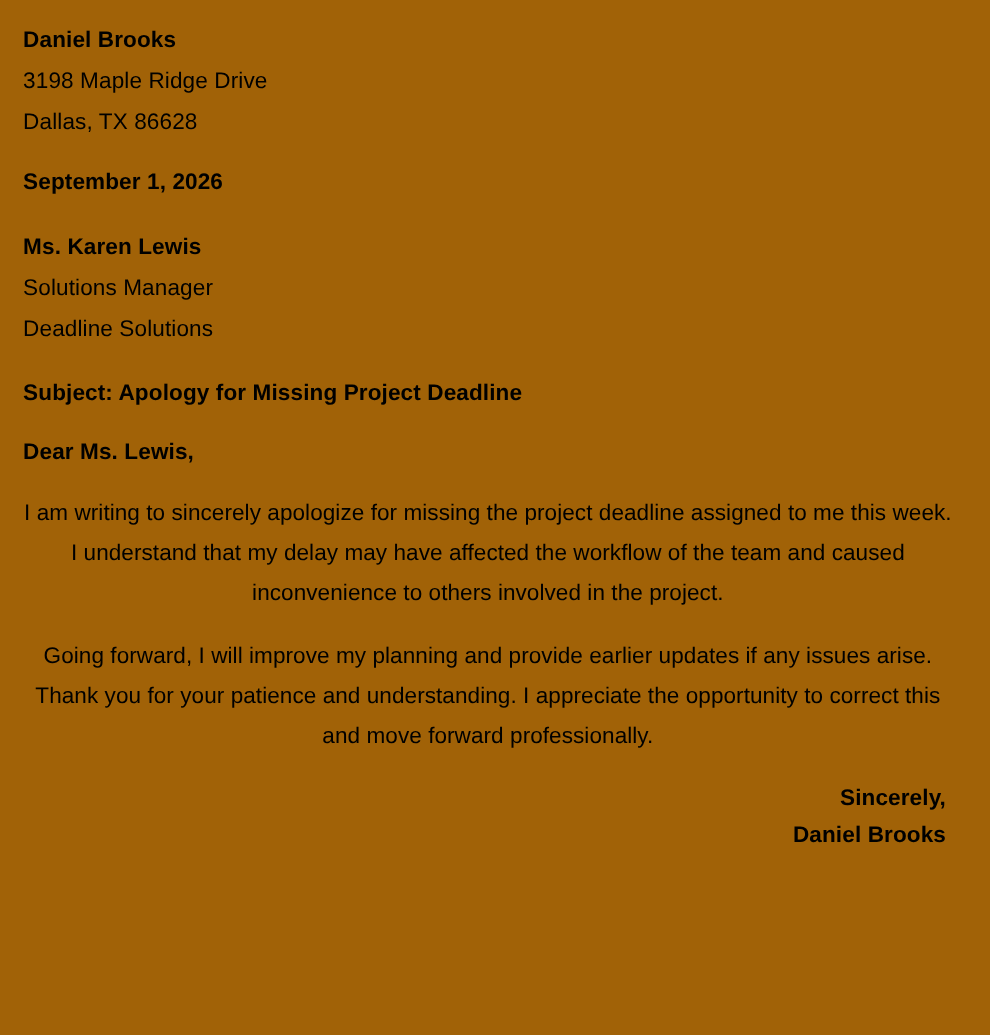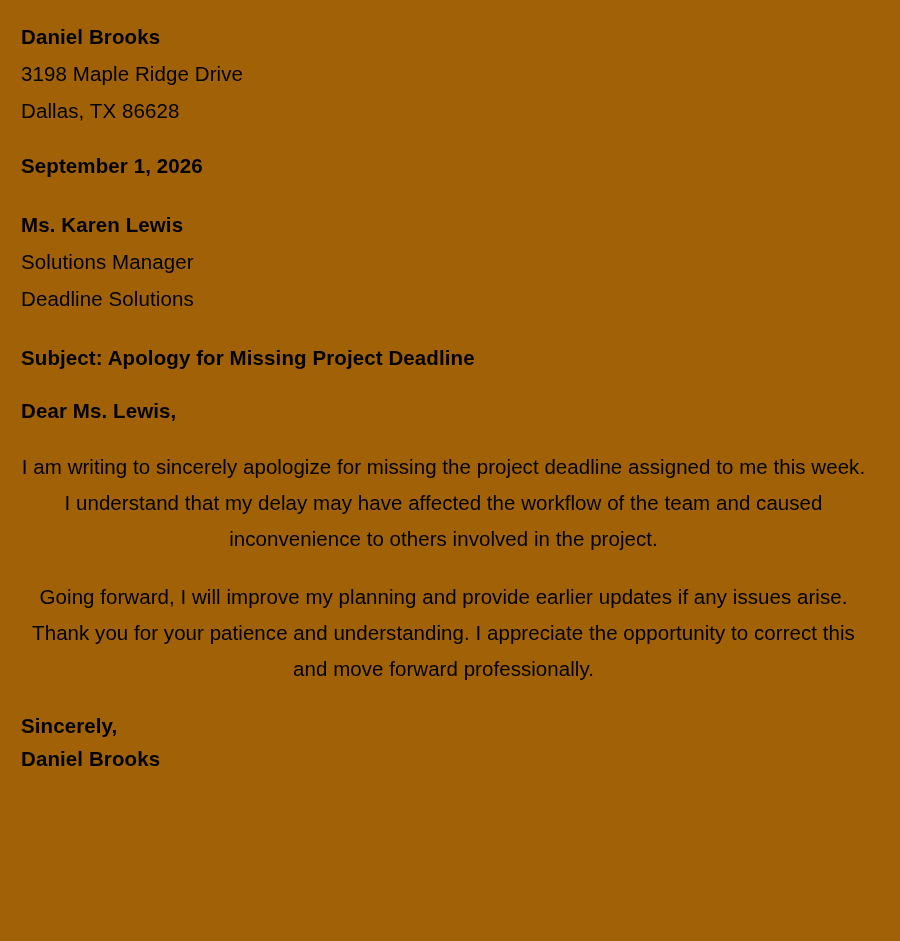--- a/index.html
+++ b/index.html
@@ -35,20 +35,21 @@
     letter-spacing: 0.1px;
     white-space: nowrap;
   }
   .tight-block .line.bold {
     font-weight: 700;
   }
 
   
   .closing-block {
     margin: 22px 0 0 0;
+    text-align: right;
   }
   .closing-block .line {
     font-size: 20.5px;
     line-height: 33px;
     font-weight: 700;
     letter-spacing: 0.1px;
     white-space: nowrap;
   }
 
   

